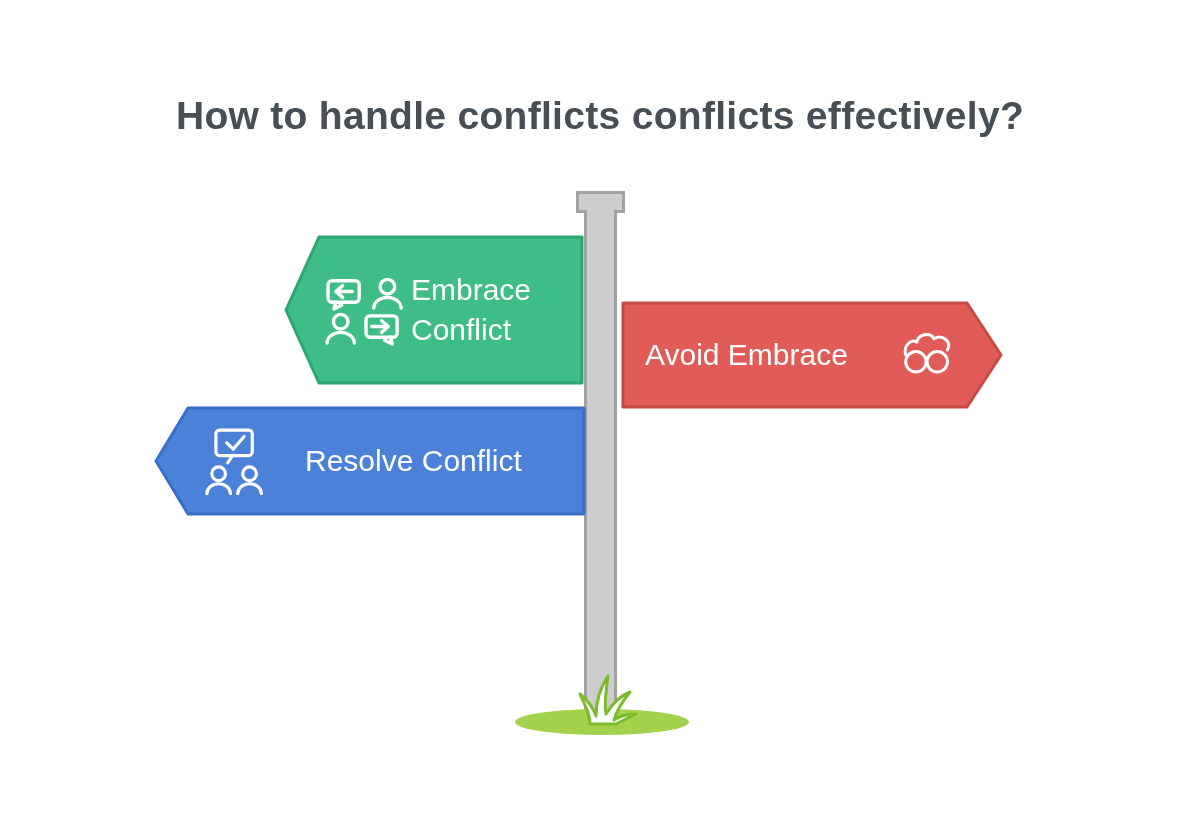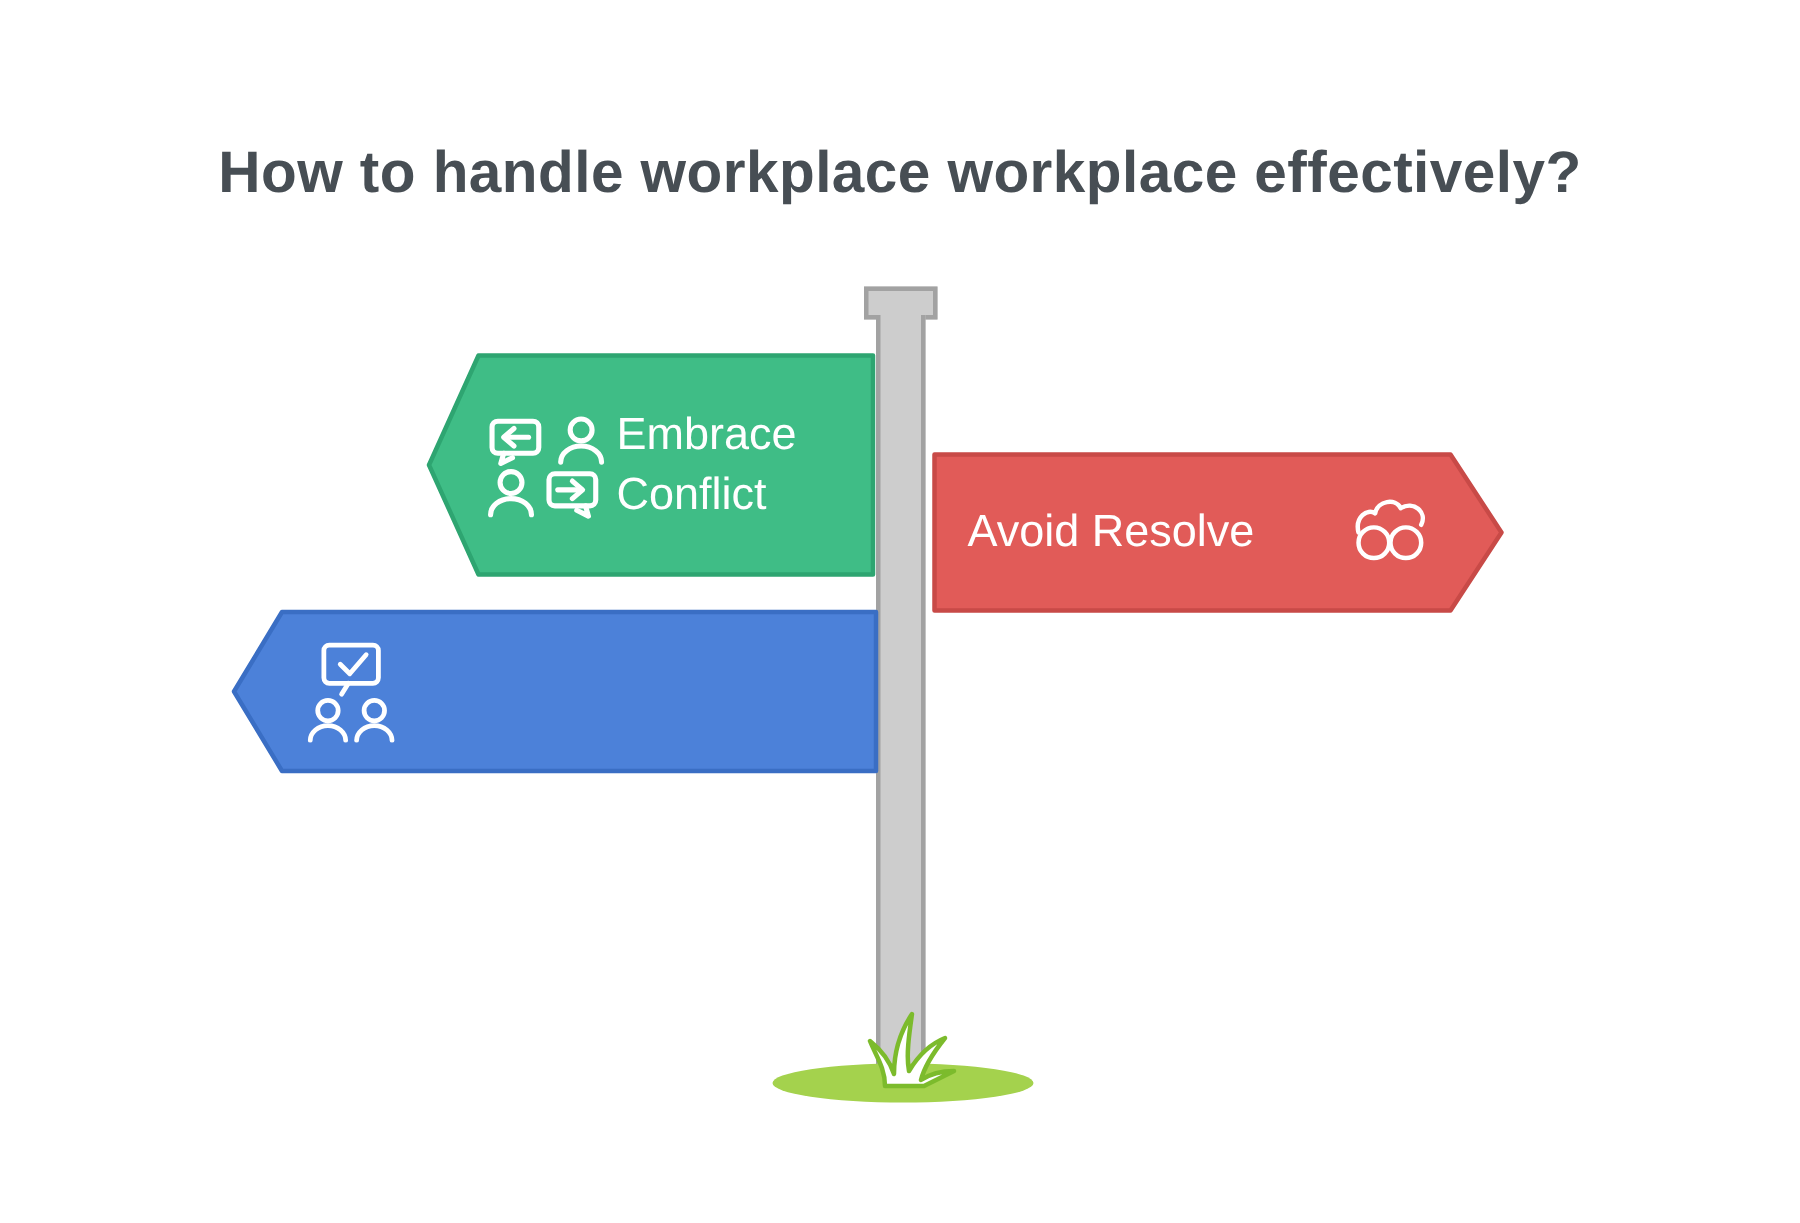--- a/index.html
+++ b/index.html
@@ -53,21 +53,21 @@
   
   .grass { position:absolute; left:512px; top:664px; width:180px; height:76px; z-index:4; }
   .grass .mound { fill:var(--color-mound,#a4d24d); }
   .grass .tuft { fill:#ffffff; stroke:var(--color-grass_outline,#7cbb2c); stroke-width:3; stroke-linejoin:round; }
 </style>
 </head>
 <body>
 
 <div class="stage">
 
-  <h1 class="title">How to handle workplace workplace effectively?</h1>
+  <h1 class="title">How to handle conflicts conflicts effectively?</h1>
 
   <div class="pole-cap"></div>
   <div class="pole-shaft"></div>
 
   <div class="sign sign-embrace">
     <svg class="shape shape-embrace" viewBox="0 0 302 152" preserveAspectRatio="none">
       <polygon points="3,76 36,3 299,3 299,149 36,149"></polygon>
     </svg>
     <div class="content">
       <span class="icon">
@@ -88,21 +88,21 @@
       </span>
       <span class="label">Embrace Conflict</span>
     </div>
   </div>
 
   <div class="sign sign-avoid">
     <svg class="shape shape-avoid" viewBox="0 0 384 110" preserveAspectRatio="none">
       <polygon points="3,3 347,3 381,55 347,107 3,107"></polygon>
     </svg>
     <div class="content">
-      <span class="label">Avoid Resolve</span>
+      <span class="label">Avoid Embrace</span>
       <span class="icon">
         <svg width="58" height="52" viewBox="0 0 68 60">
           <path d="M9,30 C6,18 16,11 22,15 C24,5 38,3 42,11 C52,5 63,14 58,24"></path>
           <circle cx="21" cy="38" r="12"></circle>
           <circle cx="46" cy="38" r="12"></circle>
         </svg>
       </span>
     </div>
   </div>
 
@@ -115,20 +115,21 @@
         <svg width="60" height="68" viewBox="0 0 66 74">
           <rect x="12" y="3" width="40" height="28" rx="4"></rect>
           <path d="M24,17 l7,7 12,-14"></path>
           <path d="M30,31 l-5,8"></path>
           <circle cx="15" cy="51" r="7.5"></circle>
           <path d="M2,73 a13,11 0 0 1 26,0"></path>
           <circle cx="49" cy="51" r="7.5"></circle>
           <path d="M36,73 a13,11 0 0 1 26,0"></path>
         </svg>
       </span>
+      <span class="label">Resolve Conflict</span>
     </div>
   </div>
 
   <svg class="grass" viewBox="0 0 180 76">
     <ellipse class="mound" cx="90" cy="58" rx="87" ry="13"></ellipse>
     <path class="tuft" d="M78,60 C78,48 72,40 68,30 C78,38 82,46 84,52 C84,38 88,24 96,12 C94,26 92,40 94,50 C100,40 108,32 118,28 C110,38 104,48 102,56 C108,52 116,50 124,50 C116,54 108,58 104,60 Z"></path>
   </svg>
 
 </div>
 

